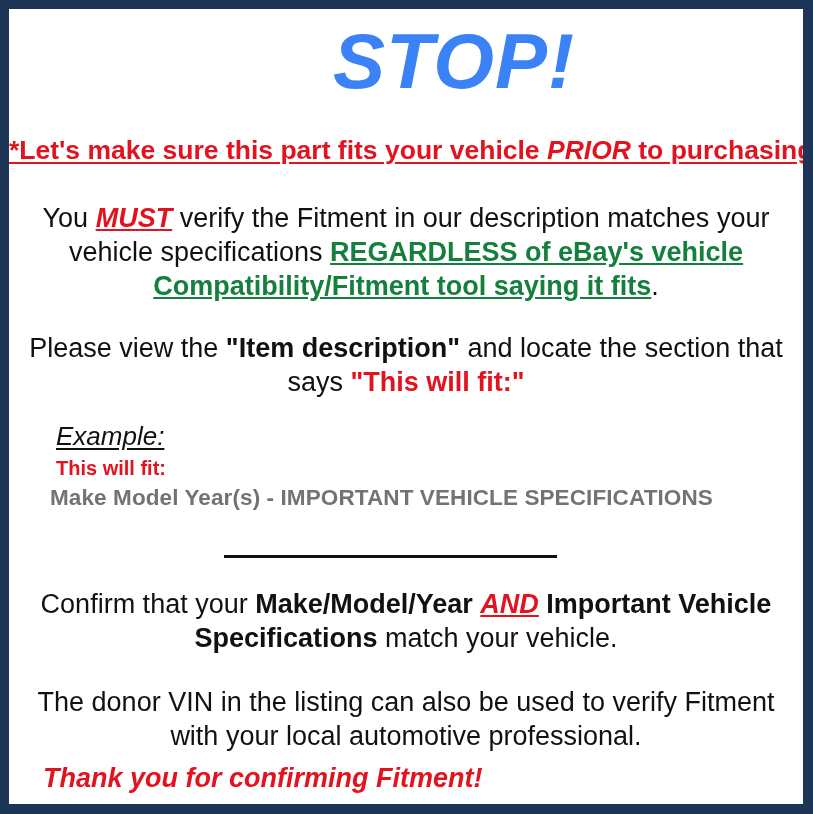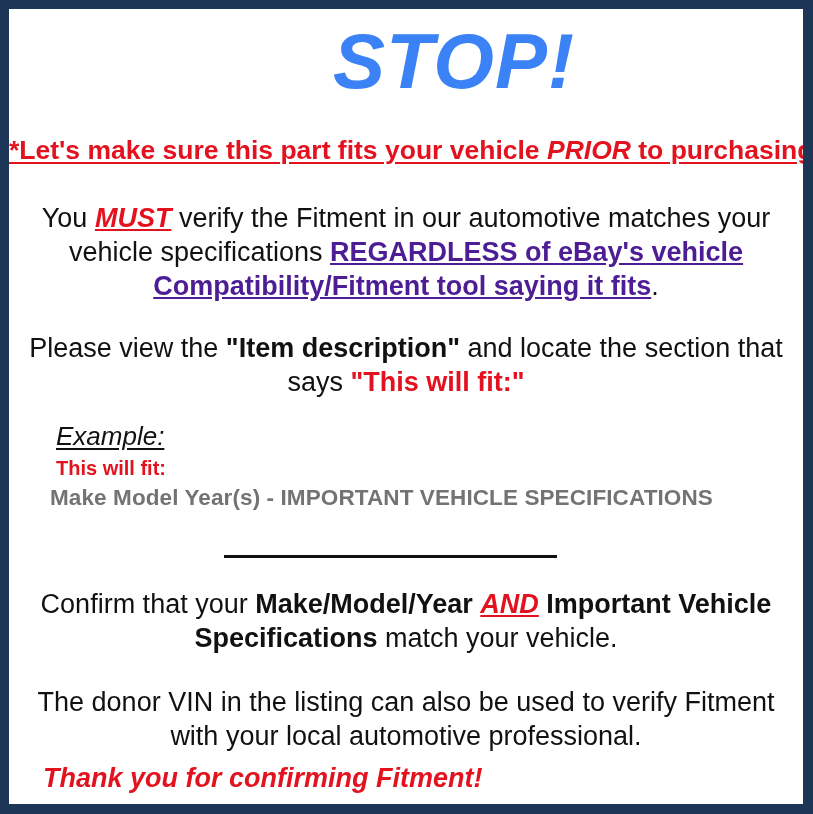--- a/index.html
+++ b/index.html
@@ -77,21 +77,21 @@
   .para b { font-weight: bold; }
 
   .u-red {
     color: #e3121f;
     font-weight: bold;
     font-style: italic;
     text-decoration: underline;
     text-underline-offset: 2px;
   }
   .s-red {
-    color: #4c1d95;
+    color: #15803d;
     font-weight: bold;
     text-decoration: underline;
     text-underline-offset: 2px;
   }
   .plain-red-bold {
     color: #e3121f;
     font-weight: bold;
   }
 
   #para-must { top: 192px; }
@@ -162,21 +162,21 @@
 <div class="fitment-banner">
   <div class="banner-inner">
 
     <div class="stop-title">STOP!</div>
 
     <div class="subtitle">
       <span>*Let's make sure this part fits your vehicle </span><span class="ital">PRIOR</span><span> to purchasing*</span>
     </div>
 
     <div class="para" id="para-must">
-      <span>You </span><span class="u-red">MUST</span><span> verify the Fitment in our automotive matches your vehicle specifications </span><span class="s-red">REGARDLESS of eBay's vehicle Compatibility/Fitment tool saying it fits</span><span>.</span>
+      <span>You </span><span class="u-red">MUST</span><span> verify the Fitment in our description matches your vehicle specifications </span><span class="s-red">REGARDLESS of eBay's vehicle Compatibility/Fitment tool saying it fits</span><span>.</span>
     </div>
 
     <div class="para" id="para-view">
       <span>Please view the </span><b>"Item description"</b><span> and locate the section that says </span><span class="plain-red-bold">"This will fit:"</span>
     </div>
 
     <div class="example-label">Example:</div>
 
     <div class="example-fit">This will fit:</div>
 

